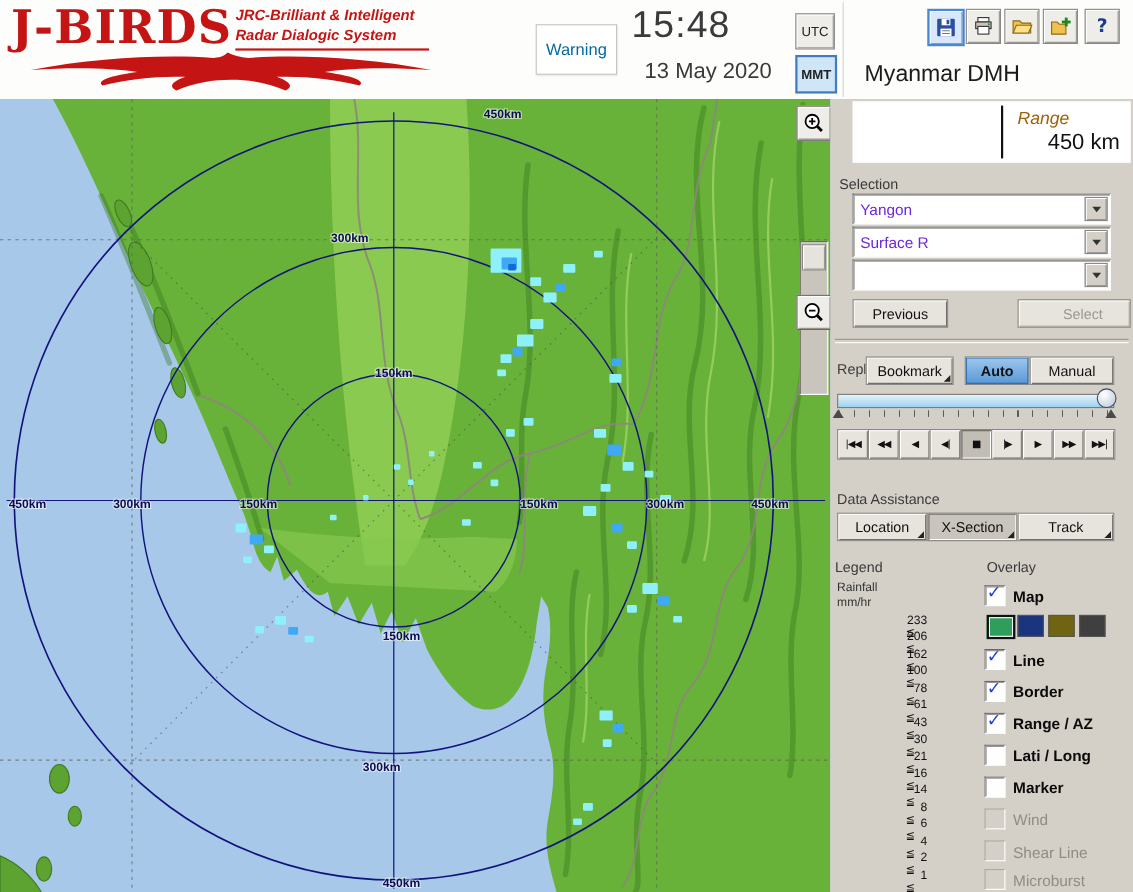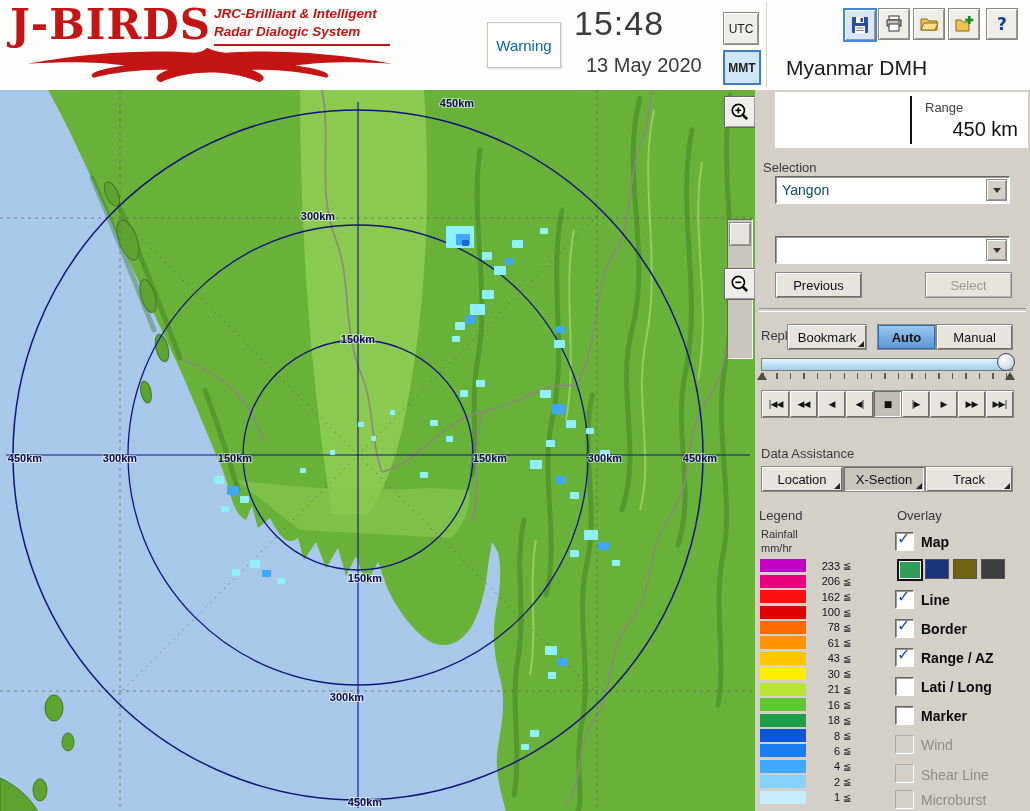--- a/index.html
+++ b/index.html
@@ -41,27 +41,27 @@
             justify-content:center;cursor:pointer;}
   #zoom-track{position:absolute;left:727px;top:219px;width:24px;height:138px;background:#c9c5bd;
               border:1px solid;border-color:#6a6864 #fff #fff #6a6864;}
   #zoom-thumb{position:absolute;left:1px;top:2px;width:20px;height:22px;background:#e6e3dc;
               border:1px solid #8a8884;box-shadow:inset 1px 1px 0 #fff,inset -1px -1px 0 #9a9894;cursor:grab;}
 
   
   #sidebar{position:absolute;left:755px;top:90px;width:275px;height:721px;background:#d4d0c8;}
   #range-box{position:absolute;left:20px;top:2px;width:253px;height:56px;background:#fff;}
   #range-divider{position:absolute;left:135px;top:4px;width:2px;height:48px;background:#111;}
-  #range-label{position:absolute;left:150px;top:8px;font-size:13px;color:#404040;}
+  #range-label{position:absolute;left:150px;top:8px;font-size:16px;color:#a16207;font-style:italic;}
   #range-value{position:absolute;right:10px;top:26px;font-size:20px;color:#111;}
   .section-label{position:absolute;left:8px;font-size:13px;color:#3a3a3a;}
   .combo{position:absolute;left:20px;width:233px;height:26px;background:#fff;
          border:1px solid;border-color:#6a6864 #fdfdfd #fdfdfd #6a6864;box-shadow:inset 1px 1px 0 #9a9894;
          display:flex;align-items:center;cursor:pointer;}
-  .combo-text{flex:1;font-size:14px;color:#0c4a6e;padding-left:6px;white-space:nowrap;overflow:hidden;}
+  .combo-text{flex:1;font-size:14px;color:#6d28d9;padding-left:6px;white-space:nowrap;overflow:hidden;}
   .combo-arrow{width:19px;height:20px;margin-right:2px;background:#d4d0c8;border:1px solid #8a8884;
                box-shadow:inset 1px 1px 0 #fff,inset -1px -1px 0 #9a9894;display:flex;align-items:center;justify-content:center;}
   .caret-down{width:0;height:0;border-left:4px solid transparent;border-right:4px solid transparent;border-top:5px solid #333;}
   .btn{position:absolute;height:24px;background:#e7e4dd;border:1px solid #8a8884;
        box-shadow:inset 1px 1px 0 #fff,inset -1px -1px 0 #6f6d69;font-size:13px;color:#111;
        display:flex;align-items:center;justify-content:center;cursor:pointer;font-family:"Liberation Sans",sans-serif;}
   .btn.disabled{color:#9b9891;box-shadow:inset 1px 1px 0 #fff,inset -1px -1px 0 #b5b2ab;cursor:default;}
   .btn.pressed{background:#c9c5bd;box-shadow:inset 1px 1px 0 #6f6d69,inset -1px -1px 0 #fff;}
   .btn.blue-selected{background:linear-gradient(#9cc8ee,#5a96d6);box-shadow:inset 0 0 0 1px #2f6cae;font-weight:bold;}
   .corner{position:absolute;right:2px;bottom:2px;width:0;height:0;
@@ -76,21 +76,21 @@
                 background:repeating-linear-gradient(90deg,#5a5a56 0 1px,transparent 1px 13.5px);}
   .slider-tri{position:absolute;width:0;height:0;border-left:5px solid transparent;border-right:5px solid transparent;
               border-bottom:8px solid #4a4a46;}
   .pb-btn{position:absolute;top:300px;width:27px;height:26px;background:#e7e4dd;border:1px solid #8a8884;
           box-shadow:inset 1px 1px 0 #fff,inset -1px -1px 0 #6f6d69;display:flex;align-items:center;
           justify-content:center;font-family:"DejaVu Sans",sans-serif;font-size:9px;color:#111;cursor:pointer;letter-spacing:-1px;}
   .pb-btn.pressed{background:#c2beb6;box-shadow:inset 1px 1px 0 #6f6d69,inset -1px -1px 0 #fff;}
 
   
   #legend-rows{position:absolute;left:5px;top:468px;width:132px;}
-  .lg-row{display:flex;align-items:center;height:15.45px;}
+  .lg-row{display:flex;align-items:center;height:15.45px;flex-direction:column;}
   .lg-swatch{width:46px;height:13px;}
   .lg-val{width:30px;text-align:right;font-size:11px;color:#111;margin-left:4px;}
   .lg-le{font-family:"DejaVu Sans",sans-serif;font-size:10px;color:#111;margin-left:3px;}
 
   
   #overlay-col{position:absolute;left:140px;top:442px;width:134px;}
   .ov-row{position:absolute;left:0;display:flex;align-items:center;cursor:pointer;}
   .cb{position:relative;width:17px;height:17px;background:#fff;border:1px solid;
       border-color:#6a6864 #fdfdfd #fdfdfd #6a6864;box-shadow:inset 1px 1px 0 #9a9894;flex:0 0 auto;}
   .cb .tick{position:absolute;left:1px;top:-4px;font-family:"DejaVu Sans",sans-serif;
@@ -333,29 +333,35 @@
     </div>
 
     <div class="section-label" style="top:70px;">Selection</div>
 
     <div class="combo" style="top:86px;">
       <span class="combo-text">Yangon</span>
       <span class="combo-arrow">
           <span class="caret-down"></span>
         </span>
     </div>
+    <div class="combo" style="top:116px;">
+      <span class="combo-text">Surface R</span>
+      <span class="combo-arrow">
+          <span class="caret-down"></span>
+        </span>
+    </div>
     <div class="combo" style="top:146px;">
       <span class="combo-text"></span>
       <span class="combo-arrow">
           <span class="caret-down"></span>
         </span>
     </div>
 
     <div class="btn" style="left:20px;top:182px;width:85px;">Previous</div>
-    <div class="btn disabled" style="left:170px;top:182px;width:85px;">Select</div>
+    <div class="btn disabled" style="left:170px;top:182px;width:85px;padding-left:16px;">Select</div>
 
     <div class="etched" style="top:218px;"></div>
 
     <div class="section-label" style="left:6px;top:238px;">Replay</div>
     <div class="btn" style="left:32px;top:234px;width:78px;">
       <span>Bookmark</span>
       <i class="corner"></i>
     </div>
     <div class="btn blue-selected" style="left:122px;top:234px;width:57px;">Auto</div>
     <div class="btn" style="left:181px;top:234px;width:75px;">Manual</div>
@@ -440,21 +446,21 @@
           <span class="lg-val">21</span>
           <span class="lg-le">≦</span>
         </div>
       <div class="lg-row">
           <span class="lg-swatch" style="background: rgb(94, 200, 50);"></span>
           <span class="lg-val">16</span>
           <span class="lg-le">≦</span>
         </div>
       <div class="lg-row">
           <span class="lg-swatch" style="background: rgb(30, 158, 70);"></span>
-          <span class="lg-val">18</span>
+          <span class="lg-val">14</span>
           <span class="lg-le">≦</span>
         </div>
       <div class="lg-row">
           <span class="lg-swatch" style="background: rgb(10, 88, 216);"></span>
           <span class="lg-val">8</span>
           <span class="lg-le">≦</span>
         </div>
       <div class="lg-row">
           <span class="lg-swatch" style="background: rgb(26, 126, 240);"></span>
           <span class="lg-val">6</span>

